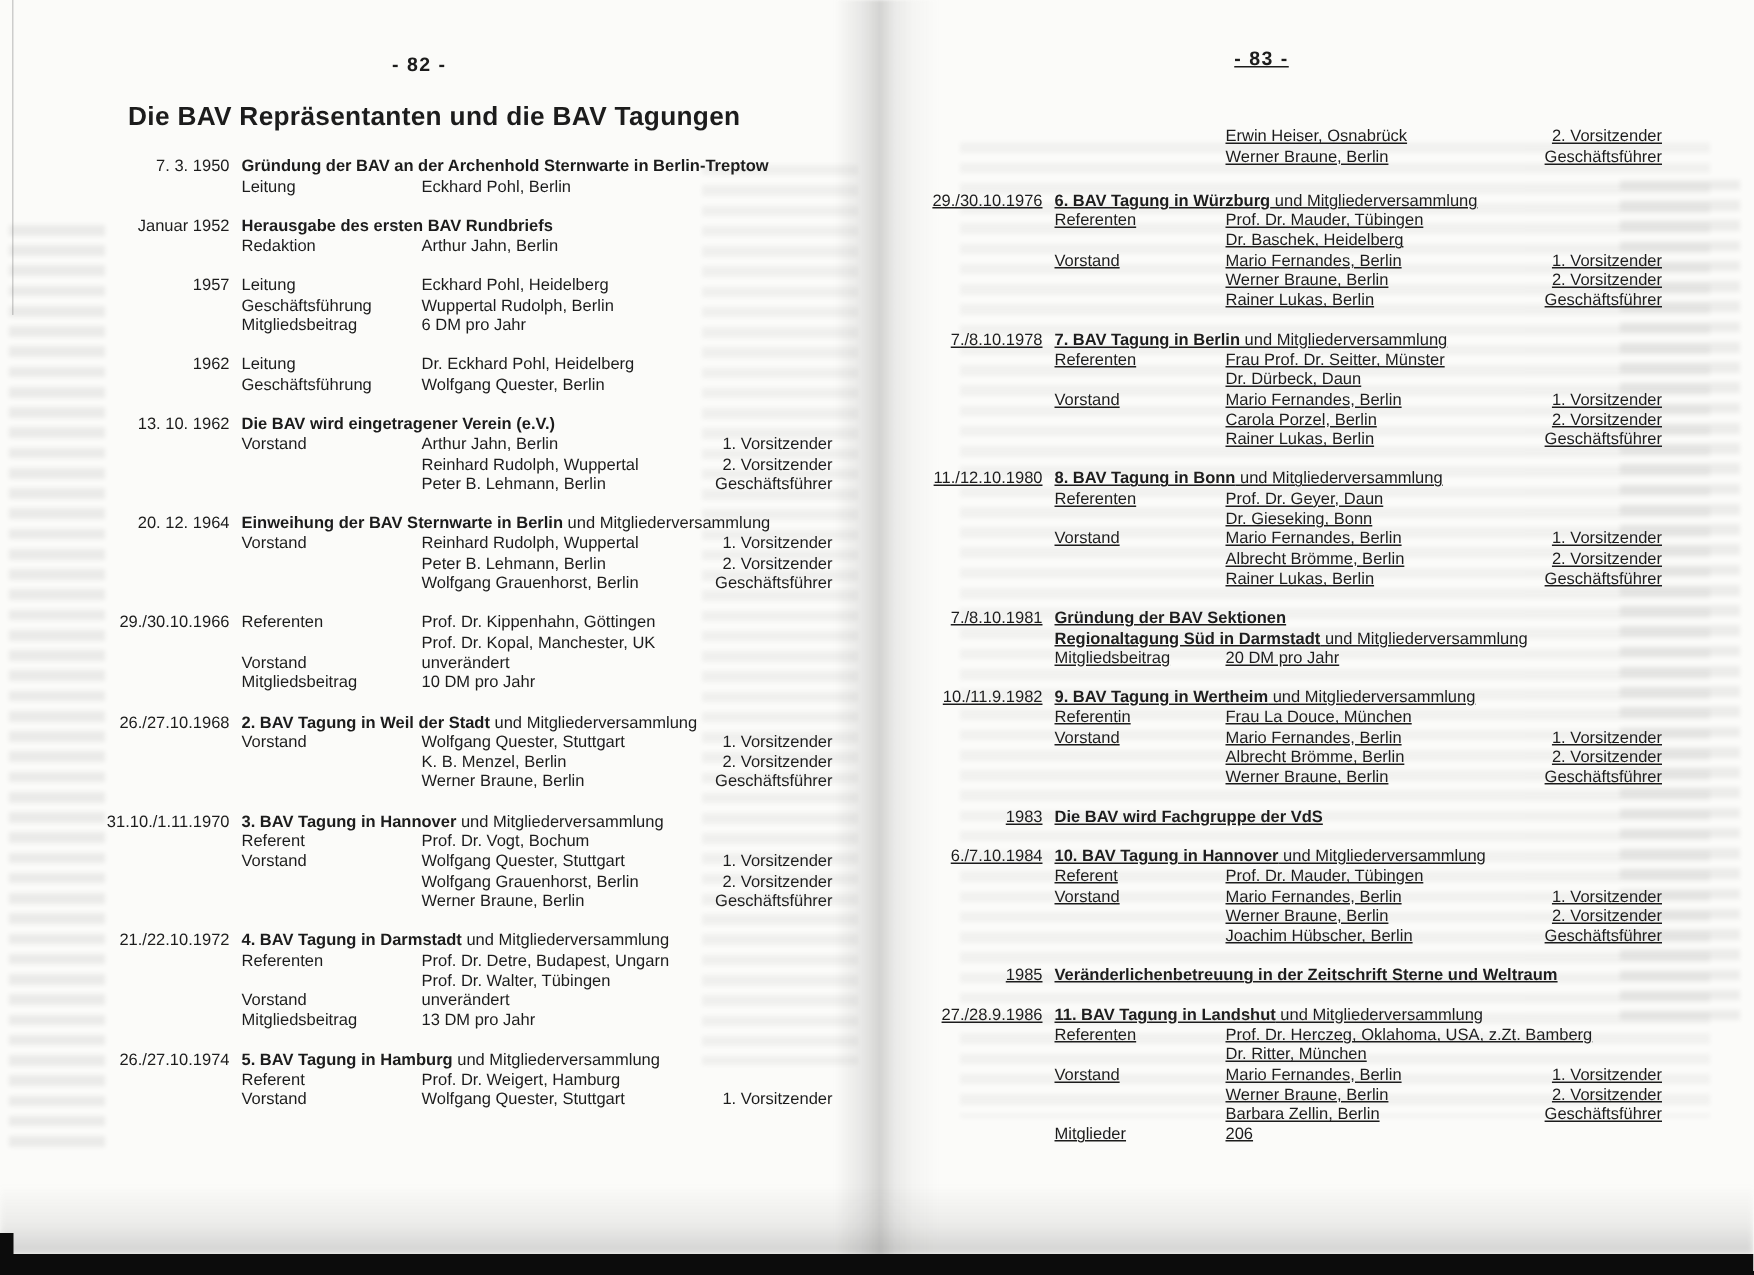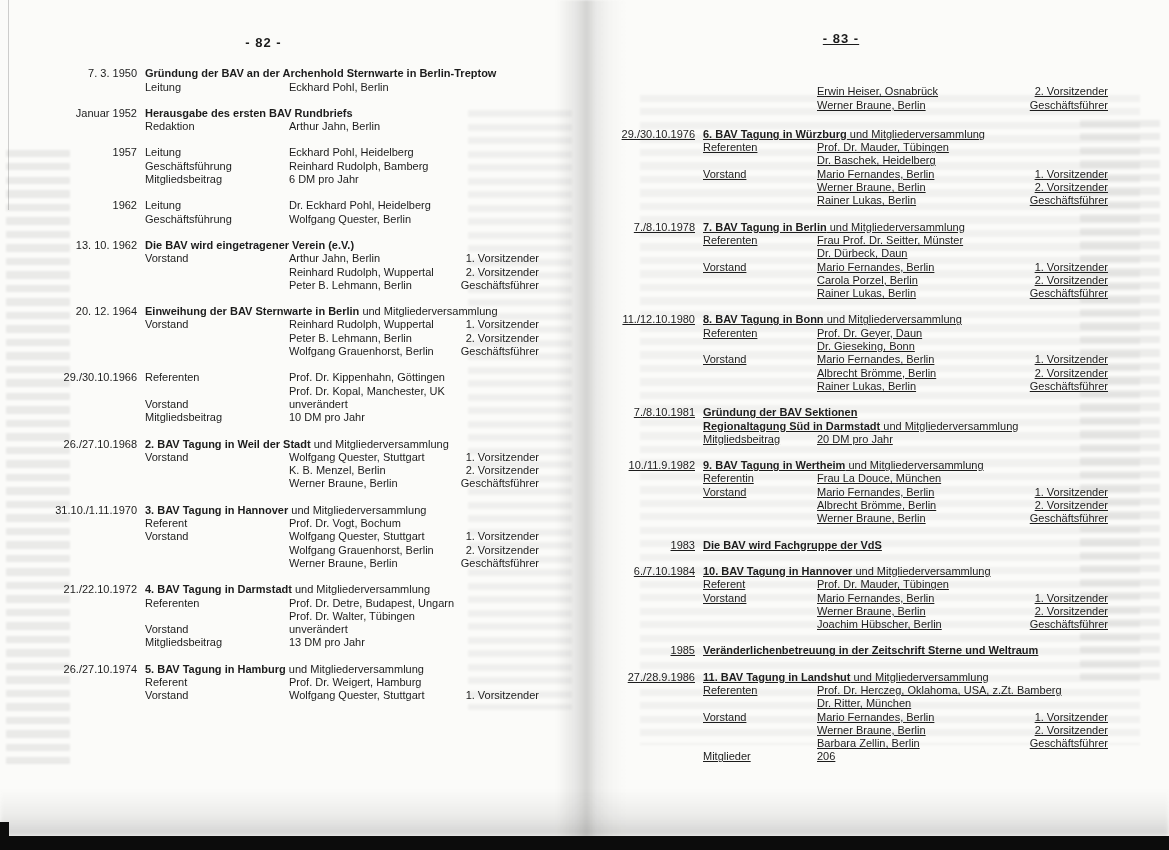--- a/index.html
+++ b/index.html
@@ -5,21 +5,21 @@
   html,body{margin:0;padding:0;}
   body{
     width:1169px;height:850px;position:relative;overflow:hidden;
     background:#fbfbf9;
     font-family:"Liberation Sans", sans-serif;
     color:#1c1c1c;
   }
   .scan{position:absolute;inset:0;}
   
   .page{position:absolute;top:0;font-size:11px;line-height:13.3px;}
-  .page-left{left:0;width:575px;padding-left:20px;box-sizing:border-box;}
+  .page-left{left:0;width:575px;padding-left:36px;box-sizing:border-box;}
   .page-right{left:602px;width:540px;}
   .content{position:relative;}
   .page-left .content{width:519px;}
   .page-right .content{width:506px;text-decoration:underline;}
 
   .pagenum{text-align:center;font-weight:bold;font-size:13px;letter-spacing:1px;}
   .page-left .pagenum{margin-top:36px;transform:translateX(-16px);}
   .page-right .pagenum{margin-top:32px;transform:translateX(-14px);}
   .doc-title{font-weight:bold;font-size:17.5px;line-height:20px;text-align:center;margin-top:18px;transform:translateX(-6px);letter-spacing:.2px;}
   .entries{margin-top:18px;}
@@ -27,21 +27,21 @@
 
   .entry{display:flex;margin-bottom:13px;}
   .entry.gap-before{margin-top:16px;}
   .date{flex-shrink:0;text-align:right;margin-right:8px;white-space:nowrap;}
   .page-left .date{width:117px;}
   .page-right .date{width:93px;}
   .body{flex:1;min-width:0;}
   .heading .hb{font-weight:bold;}
   .row{display:flex;}
   .label{flex-shrink:0;}
-  .page-left .label{width:144px;}
+  .page-left .label{width:120px;}
   .page-right .label{width:114px;}
   .value{white-space:nowrap;}
   .role{margin-left:auto;text-align:right;white-space:nowrap;padding-left:10px;}
 
   
   .gutter{
     position:absolute;top:0;left:556px;width:70px;height:850px;pointer-events:none;
     background:linear-gradient(to right,
       rgba(150,150,150,0) 0%,
       rgba(140,140,140,.18) 28%,
@@ -68,20 +68,21 @@
   .bleed-r2{left:1080px;top:120px;width:80px;height:560px;opacity:.08;}
 </style>
 </head>
 <body>
 
 <div class="scan">
 
   <div class="page page-left">
     <div class="content">
       <div class="pagenum">- 82 -</div>
+      <div class="doc-title">Die BAV Repräsentanten und die BAV Tagungen</div>
       <div class="entries">
           <div class="entry">
             <div class="date">7. 3. 1950</div>
             <div class="body">
               <div class="heading"><span class="hb">Gründung der BAV an der Archenhold Sternwarte in Berlin-Treptow</span><span class="hr"></span></div>
               <div class="row">
                 <span class="label">Leitung</span>
                 <span class="value">Eckhard Pohl, Berlin</span>
                 <span class="role"></span>
               </div>
@@ -101,21 +102,21 @@
           <div class="entry">
             <div class="date">1957</div>
             <div class="body">
               <div class="row">
                 <span class="label">Leitung</span>
                 <span class="value">Eckhard Pohl, Heidelberg</span>
                 <span class="role"></span>
               </div>
               <div class="row">
                 <span class="label">Geschäftsführung</span>
-                <span class="value">Reinhard Rudolph, Bamberg</span>
+                <span class="value">Wuppertal Rudolph, Berlin</span>
                 <span class="role"></span>
               </div>
               <div class="row">
                 <span class="label">Mitgliedsbeitrag</span>
                 <span class="value">6 DM pro Jahr</span>
                 <span class="role"></span>
               </div>
             </div>
           </div>
           <div class="entry">

